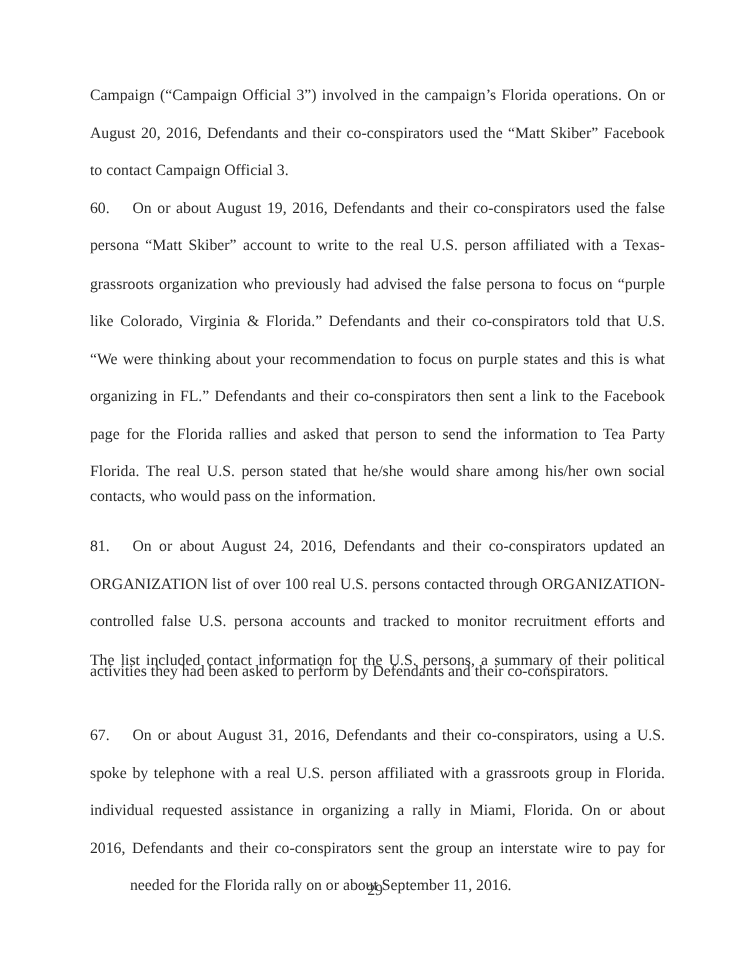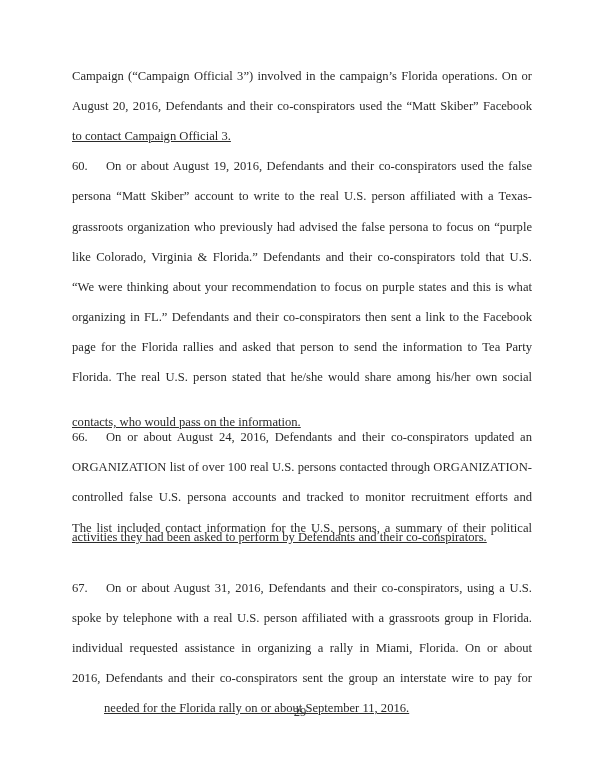--- a/index.html
+++ b/index.html
@@ -8,21 +8,21 @@
     position: relative;
     font-family: "Liberation Serif", "DejaVu Serif", serif;
     color: #2a2a2a;
   }
   .page { position: absolute; left: 0; top: 0; width: 600px; height: 776px; }
   .line {
     position: absolute; left: 72px; width: 460px;
     font-size: 12.6px; line-height: 15px; white-space: nowrap;
     text-align: justify; text-align-last: justify;
   }
-  .line.last { text-align-last: left; text-decoration: underline; }
+  .line.last { text-align-last: left; }
   .num { display: inline-block; width: 34px; text-align-last: left; }
   .pagenum {
     position: absolute; left: 0; width: 600px; top: 705px;
     text-align: center; font-size: 12.6px; color: #3a3a3a;
   }
 </style>
 </head>
 <body>
 
 <div class="page">
@@ -31,22 +31,22 @@
       <div class="line" style="top: 99.1px; white-space: normal; height: 15px; overflow: hidden;"><span>August 20, 2016, Defendants and their co-conspirators used the “Matt Skiber” Facebook account</span></div>
       <div class="line last" style="top: 129.2px;"><span>to contact Campaign Official 3.</span></div>
       <div class="line" style="top: 159.3px; white-space: normal; height: 15px; overflow: hidden;"><span class="num">60.</span><span>On or about August 19, 2016, Defendants and their co-conspirators used the false U.S.</span></div>
       <div class="line" style="top: 189.4px; white-space: normal; height: 15px; overflow: hidden;"><span>persona “Matt Skiber” account to write to the real U.S. person affiliated with a Texas-based</span></div>
       <div class="line" style="top: 219.5px; white-space: normal; height: 15px; overflow: hidden;"><span>grassroots organization who previously had advised the false persona to focus on “purple states</span></div>
       <div class="line" style="top: 249.6px; white-space: normal; height: 15px; overflow: hidden;"><span>like Colorado, Virginia &amp; Florida.”  Defendants and their co-conspirators told that U.S. person,</span></div>
       <div class="line" style="top: 279.7px; white-space: normal; height: 15px; overflow: hidden;"><span>“We were thinking about your recommendation to focus on purple states and this is what we’re</span></div>
       <div class="line" style="top: 309.8px; white-space: normal; height: 15px; overflow: hidden;"><span>organizing in FL.”  Defendants and their co-conspirators then sent a link to the Facebook event</span></div>
       <div class="line" style="top: 339.9px; white-space: normal; height: 15px; overflow: hidden;"><span>page for the Florida rallies and asked that person to send the information to Tea Party members in</span></div>
       <div class="line" style="top: 370px; white-space: normal; height: 15px; overflow: hidden;"><span>Florida.  The real U.S. person stated that he/she would share among his/her own social media</span></div>
-      <div class="line last" style="top: 415px;"><span>contacts, who would pass on the information.</span></div>
-      <div class="line" style="top: 430.2px; white-space: normal; height: 15px; overflow: hidden;"><span class="num">66.</span><span>On or about August 24, 2016, Defendants and their co-conspirators updated an internal</span></div>
+      <div class="line last" style="top: 390px;"><span>contacts, who would pass on the information.</span></div>
+      <div class="line" style="top: 430.2px; white-space: normal; height: 15px; overflow: hidden;"><span class="num">81.</span><span>On or about August 24, 2016, Defendants and their co-conspirators updated an internal</span></div>
       <div class="line" style="top: 460.3px; white-space: normal; height: 15px; overflow: hidden;"><span>ORGANIZATION list of over 100 real U.S. persons contacted through ORGANIZATION-</span></div>
       <div class="line" style="top: 490.4px; white-space: normal; height: 15px; overflow: hidden;"><span>controlled false U.S. persona accounts and tracked to monitor recruitment efforts and requests.</span></div>
       <div class="line" style="top: 520.5px; white-space: normal; height: 15px; overflow: hidden;"><span>The list included contact information for the U.S. persons, a summary of their political views, and</span></div>
       <div class="line last" style="top: 530px;"><span>activities they had been asked to perform by Defendants and their co-conspirators.</span></div>
       <div class="line" style="top: 580.7px; white-space: normal; height: 15px; overflow: hidden;"><span class="num">67.</span><span>On or about August 31, 2016, Defendants and their co-conspirators, using a U.S. persona,</span></div>
       <div class="line" style="top: 610.8px; white-space: normal; height: 15px; overflow: hidden;"><span>spoke by telephone with a real U.S. person affiliated with a grassroots group in Florida.  That</span></div>
       <div class="line" style="top: 640.9px; white-space: normal; height: 15px; overflow: hidden;"><span>individual requested assistance in organizing a rally in Miami, Florida.  On or about September 9,</span></div>
       <div class="line" style="top: 671px; white-space: normal; height: 15px; overflow: hidden;"><span>2016, Defendants and their co-conspirators sent the group an interstate wire to pay for materials</span></div>
       <div class="line last" style="top: 701.1px; margin-left: 32px;"><span>needed for the Florida rally on or about September 11, 2016.</span></div>
     </div>

